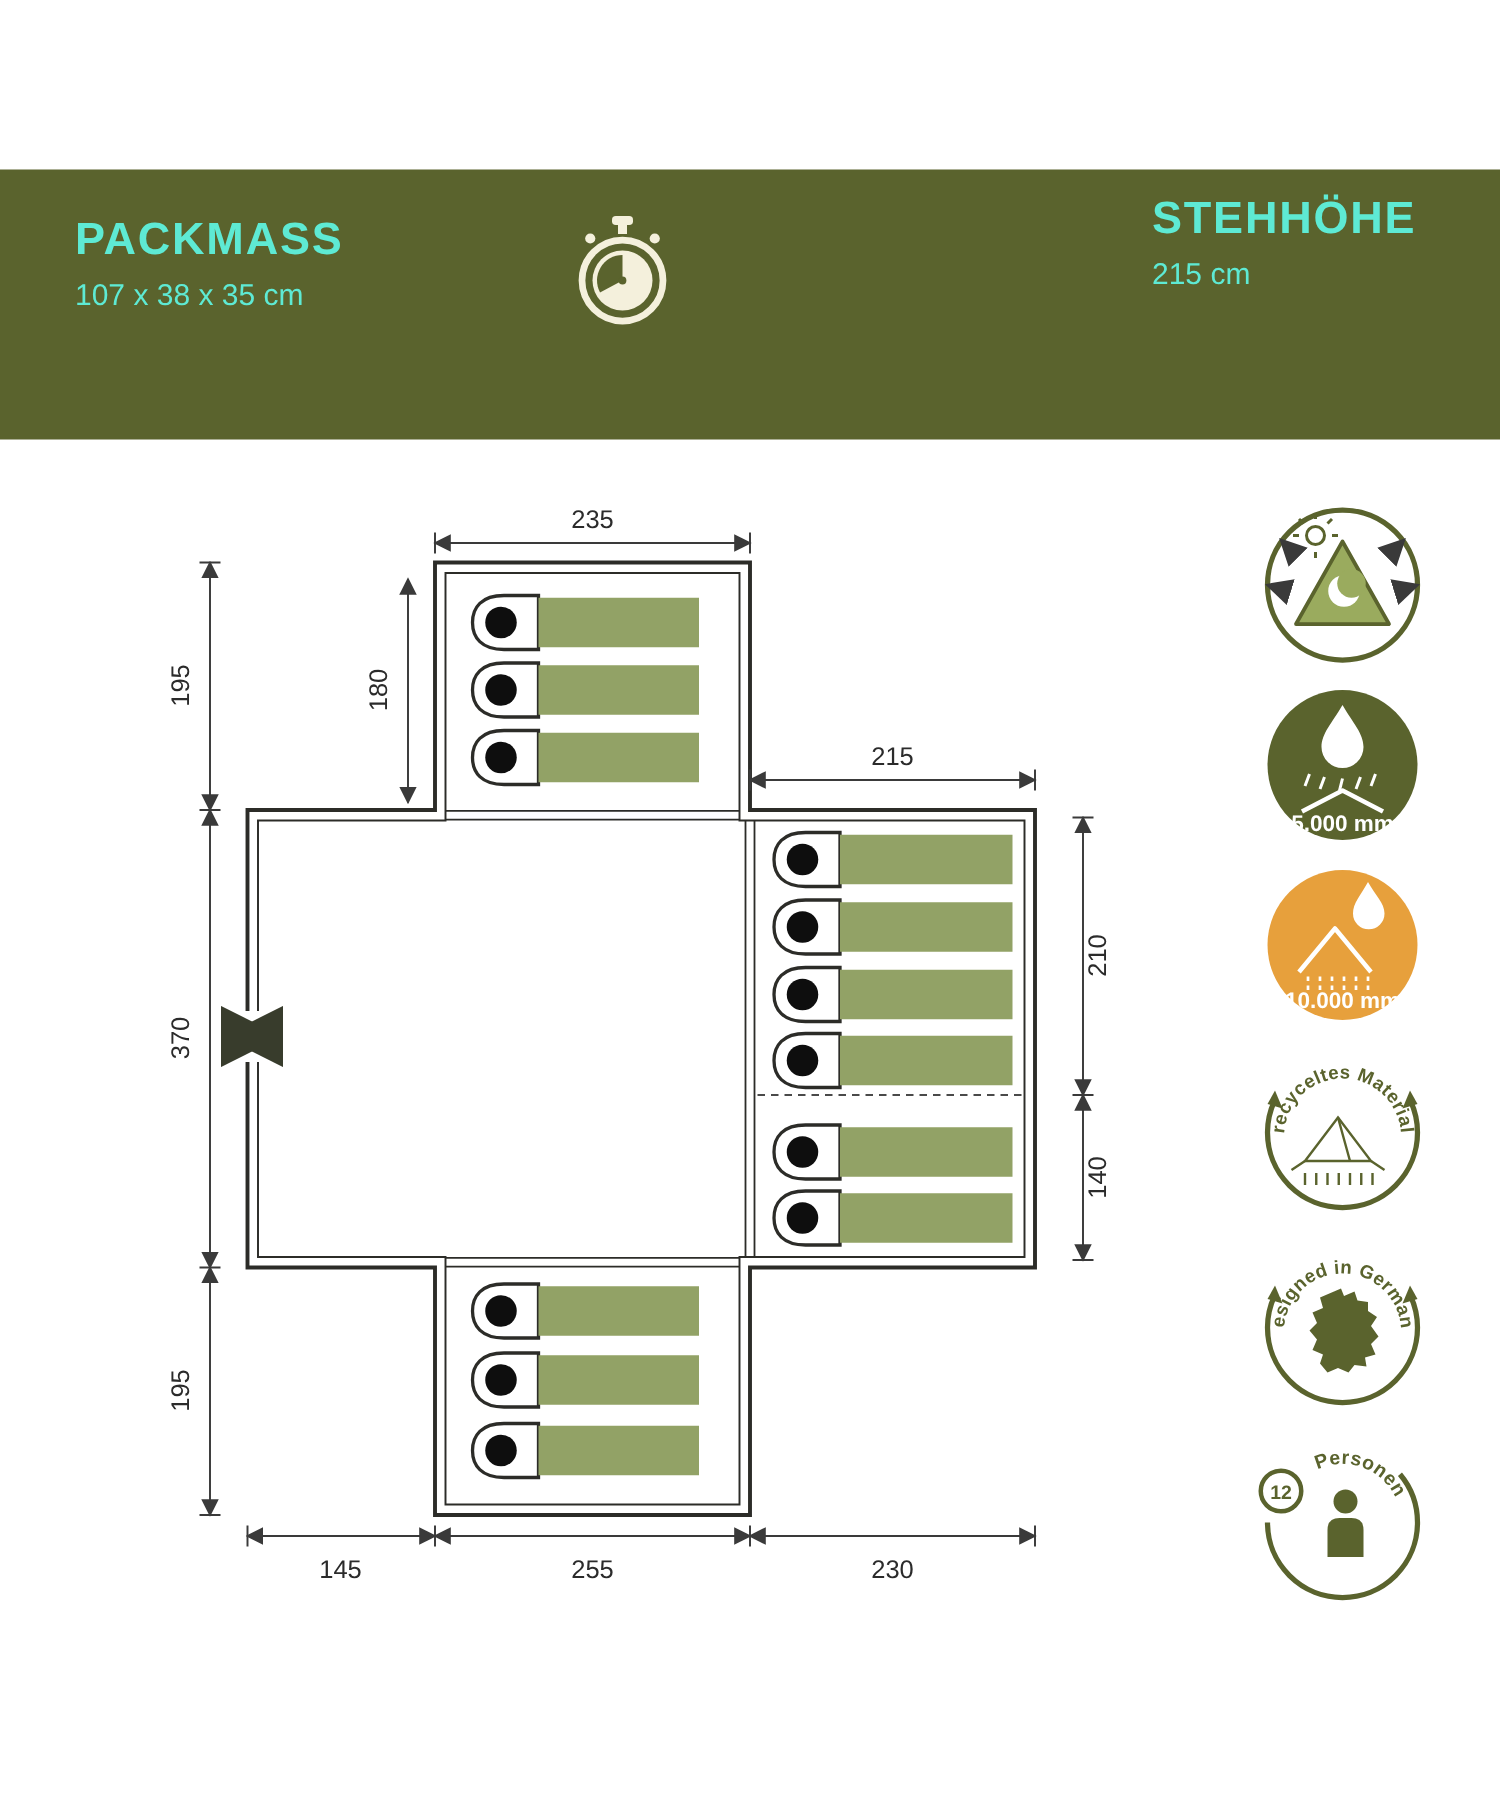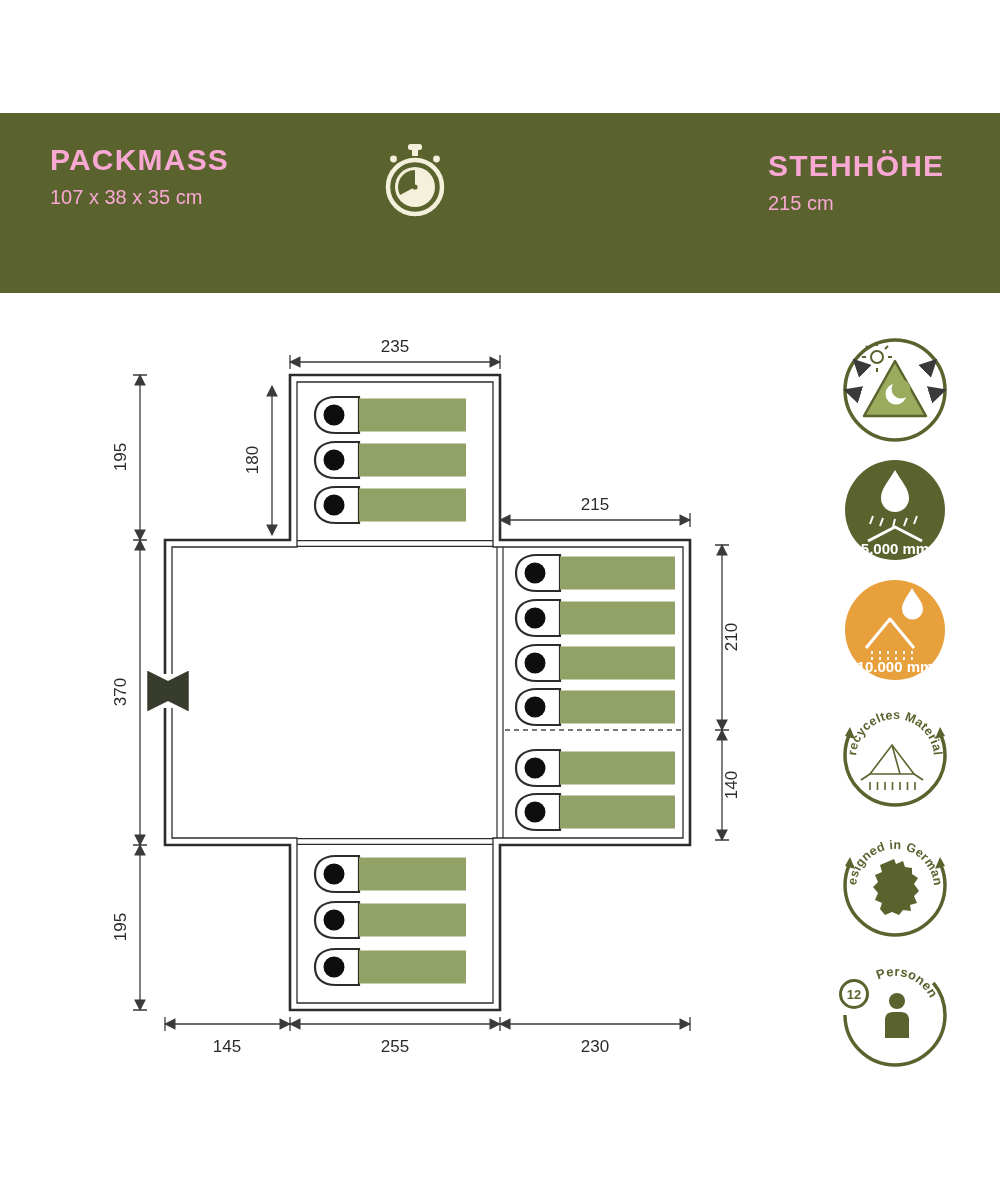--- a/index.html
+++ b/index.html
@@ -1,25 +1,25 @@
 <!DOCTYPE html>
 <html><head>
 <meta charset="utf-8">
 <style>
   html,body{margin:0;padding:0;background:#fff;}
   .page{position:relative;width:1000px;height:1200px;background:#ffffff;overflow:hidden;
         font-family:"Liberation Sans",sans-serif;}
-  .banner{position:absolute;left:0;top:113px;width:1000px;height:180px;background:#5a632d;color:#f9a8d4;}
+  .banner{position:absolute;left:0;top:113px;width:1000px;height:180px;background:#5a632d;color:#5eead4;}
   .spec{position:absolute;}
   .spec-title{font-size:30px;font-weight:bold;letter-spacing:1.2px;}
   .spec-line{font-size:20px;margin-top:9px;font-weight:400;}
   #spec-pack{left:50px;top:30px;}
   #clock-wrap{left:383px;top:30px;}
   #spec-time{left:455px;top:30px;}
-  #spec-height{left:768px;top:36px;}
+  #spec-height{left:768px;top:16px;}
   svg{display:block;}
   .fp{position:absolute;left:100px;top:330px;}
   .bd{position:absolute;left:830px;top:330px;}
   text{font-family:"Liberation Sans",sans-serif;}
   .dim{font-size:17px;fill:#2b2b2b;}
   .arc-label{font-size:12.5px;font-weight:bold;fill:#5a632d;letter-spacing:.3px;}
   .rating{font-size:15px;font-weight:bold;fill:#ffffff;}
 </style>
 </head>
 <body>

